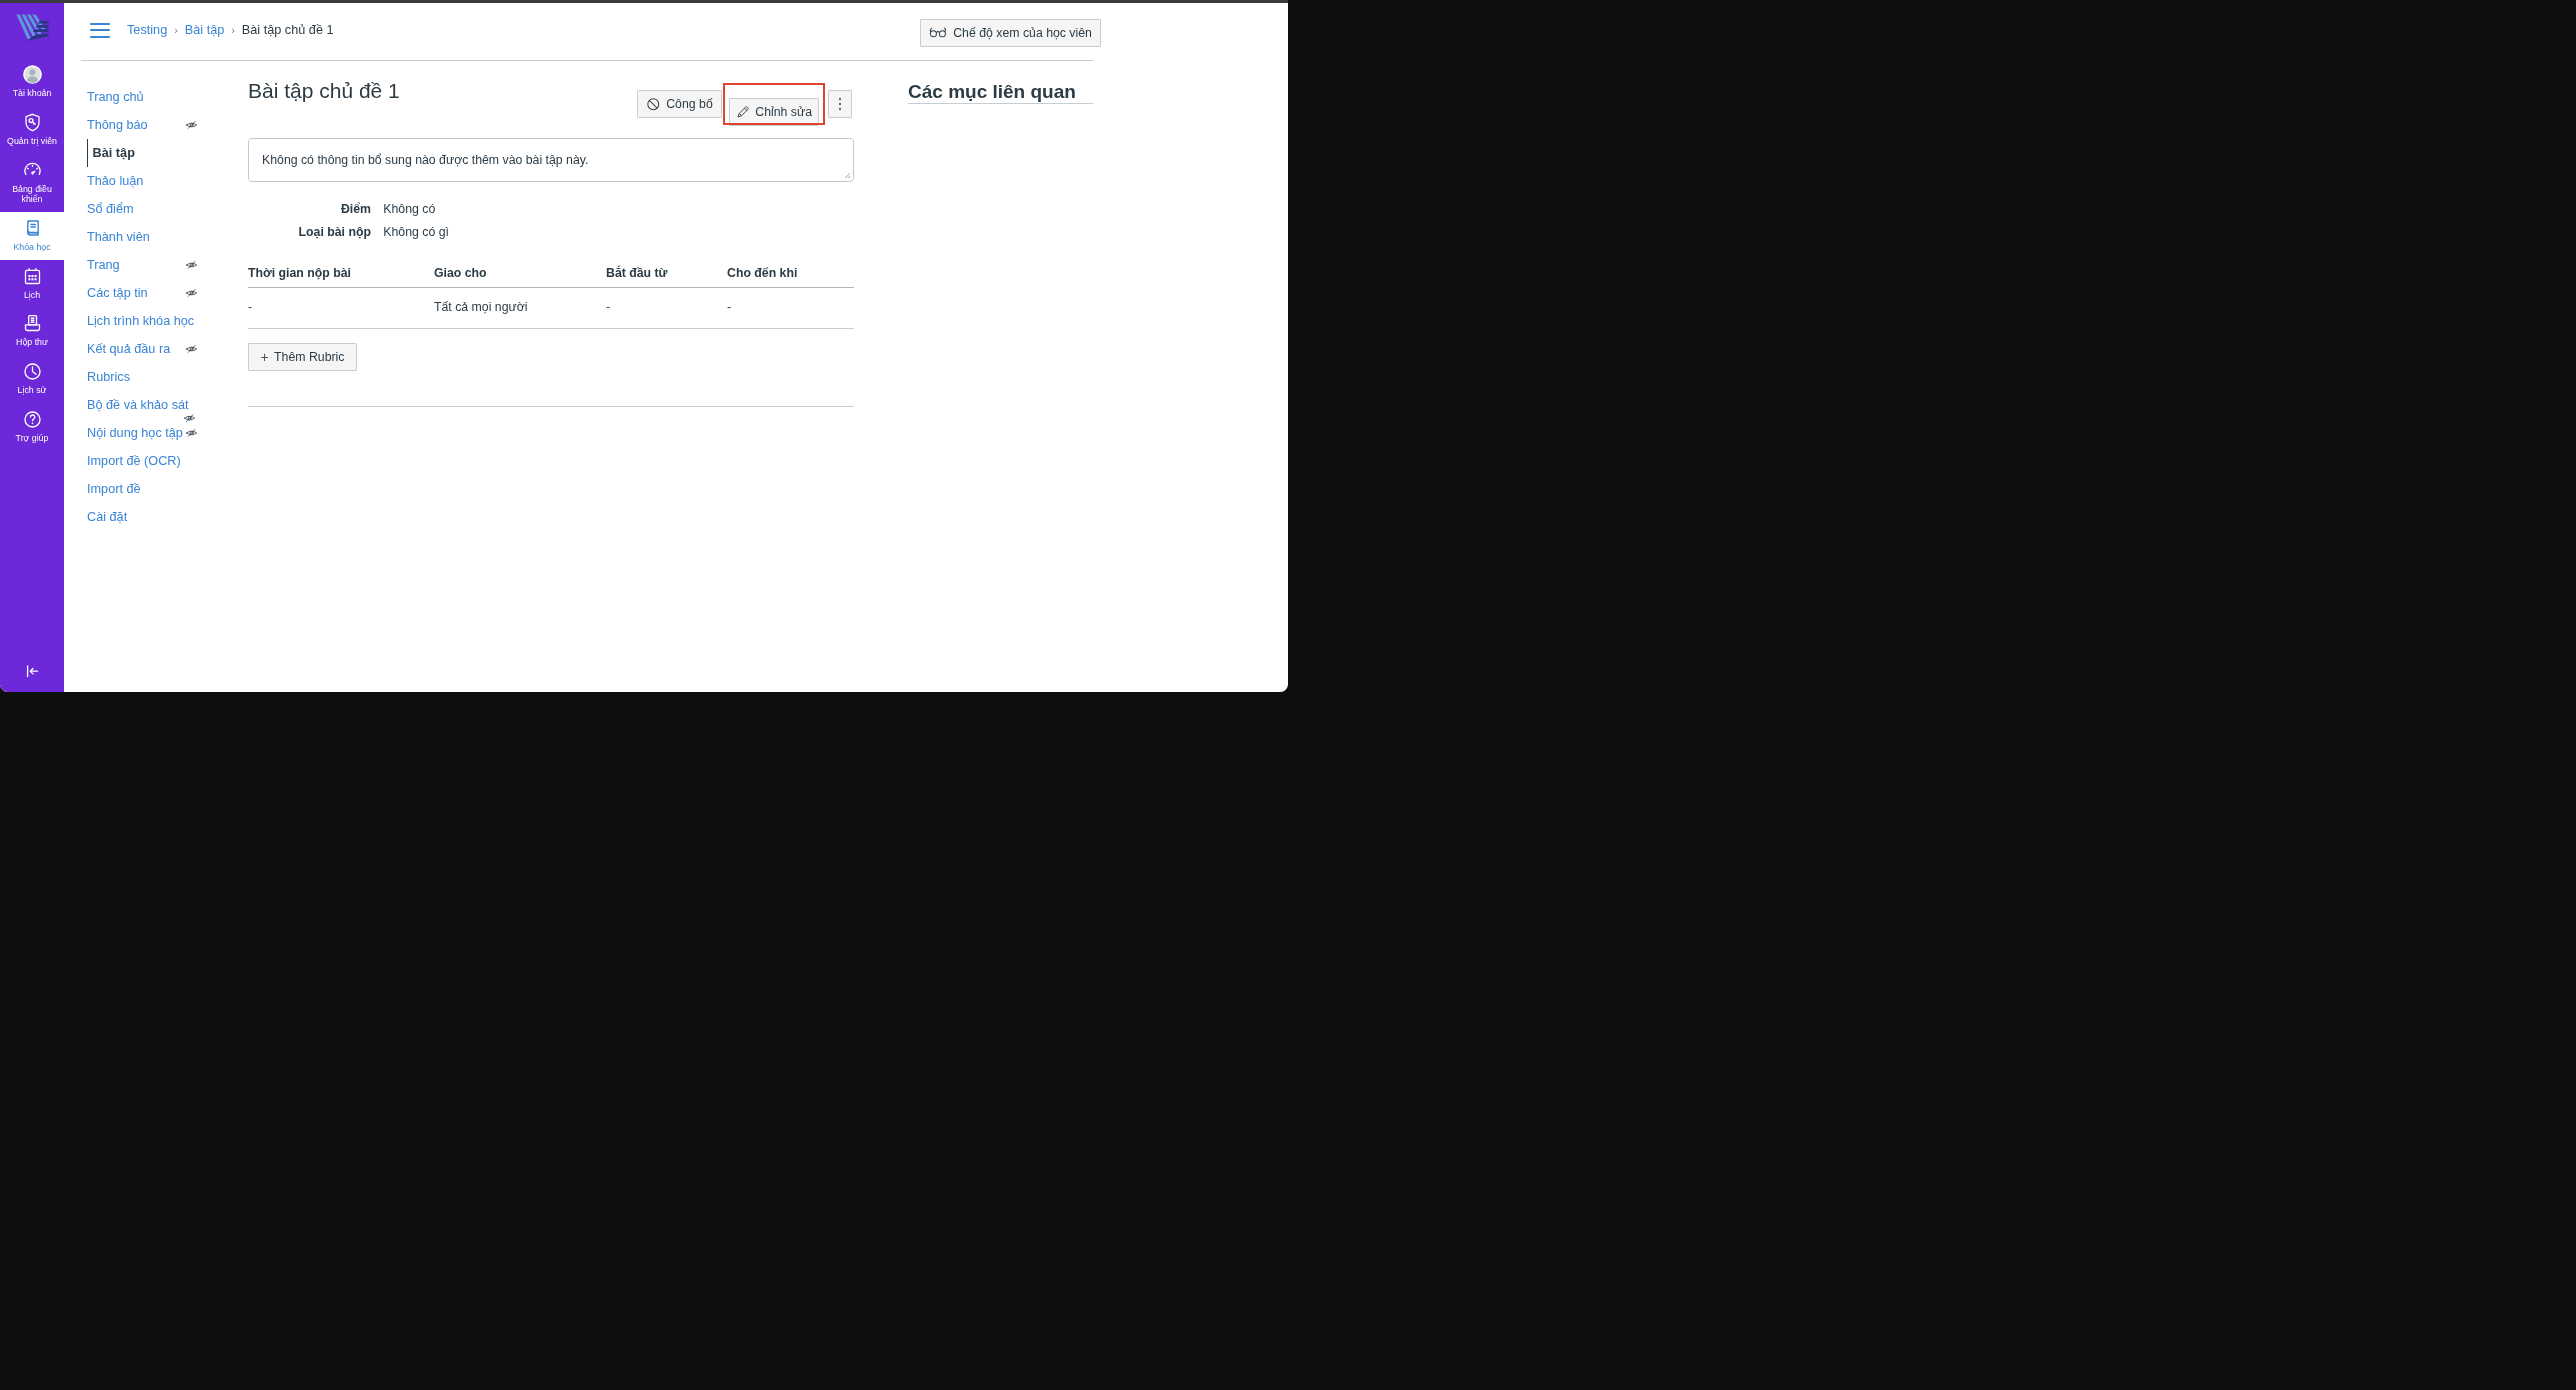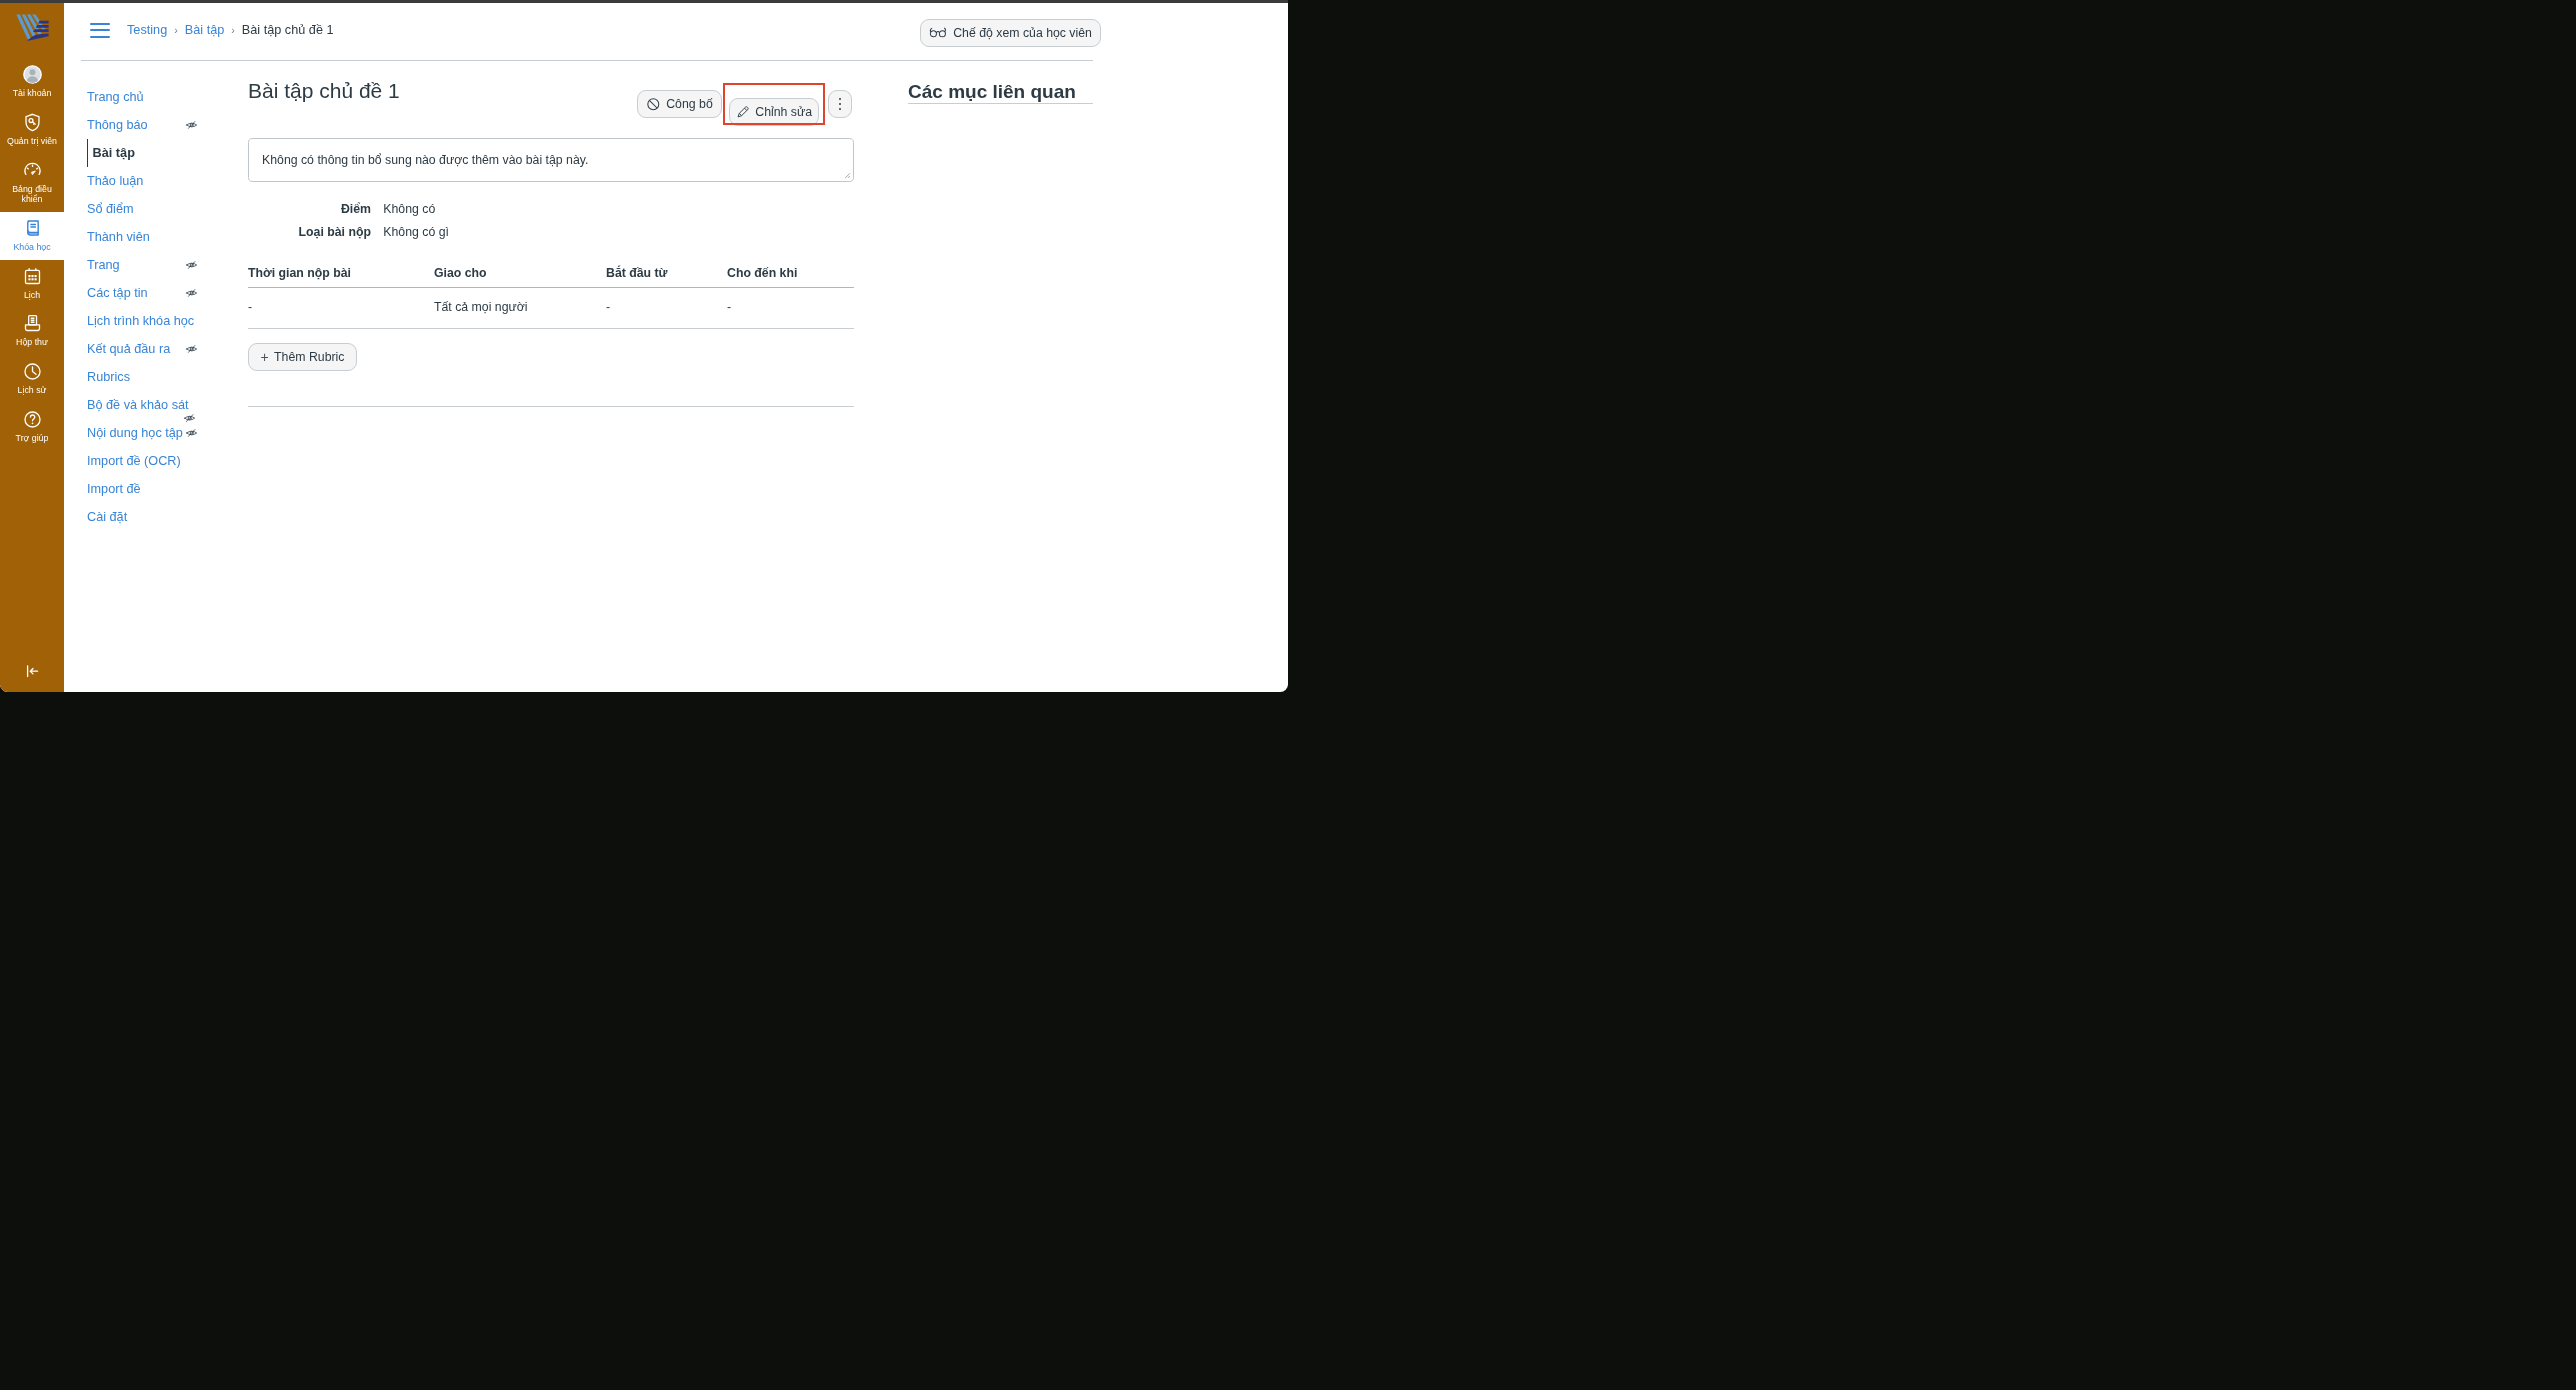--- a/index.html
+++ b/index.html
@@ -3,39 +3,39 @@
 <meta charset="utf-8">
 <style>
   *{box-sizing:border-box;margin:0;padding:0}
   html,body{width:1288px;height:695px;overflow:hidden}
   body{background:#0d0f0d;font-family:"Liberation Sans","DejaVu Sans",sans-serif;color:#2D3B45}
   .topbar{position:absolute;left:0;top:0;width:1288px;height:3.1px;background:#3B3B3B}
   .app{position:absolute;left:0;top:3.1px;width:1288px;height:689px;background:#fff;
        border-bottom-left-radius:7.7px;border-bottom-right-radius:7.7px;overflow:hidden}
 
   
-  .global-nav{position:absolute;left:0;top:0;bottom:0;width:64px;background:#a16207;
+  .global-nav{position:absolute;left:0;top:0;bottom:0;width:64px;background:#6d28d9;
               display:flex;flex-direction:column;align-items:center}
   .gn-logo{margin:7.7px auto 12.3px;width:35px;height:35px;display:block;cursor:pointer}
   .gn-item{width:64px;padding:6.1px 2.3px 7px;text-align:center;color:#fff;cursor:pointer}
   .gn-item .gn-ico{display:block;margin:0 auto 3.1px;width:21px;height:21px}
   .gn-label{font-size:8.8px;line-height:1.2;display:block}
   .gn-active{background:#fff;color:#3884D6}
   .gn-collapse{margin-top:auto;margin-bottom:9.2px;width:64px;text-align:center;cursor:pointer}
   .gn-collapse svg{width:18.4px;height:18.4px}
 
   
   .hamburger{position:absolute;left:90px;top:20px;width:20px;height:14.6px;cursor:pointer;
              display:flex;flex-direction:column;justify-content:space-between}
   .hamburger i{display:block;height:2px;background:#3884D6;border-radius:1.5px}
   .breadcrumb{position:absolute;left:127px;top:20px;font-size:12.7px;display:flex;align-items:center;white-space:nowrap}
   .bc-item{color:#3884D6;cursor:pointer}
   .bc-current{color:#2D3B45;cursor:default}
   .bc-sep{color:#73818C;margin:0 7px;font-size:10.7px}
-  .btn{background:#F5F5F5;border:0.8px solid #C7CDD1;border-radius:9px;color:#2D3B45;
+  .btn{background:#F5F5F5;border:0.8px solid #C7CDD1;border-radius:1px;color:#2D3B45;
        font-size:12.3px;display:inline-flex;align-items:center;justify-content:center;gap:5.4px;cursor:pointer;
        font-family:inherit}
   .student-view-btn{position:absolute;left:920px;top:16px;height:28px;padding:0 8.4px}
   .header-divider{position:absolute;left:81px;top:57px;width:1012px;height:0.8px;background:#C7CDD1}
 
   
   .course-nav{position:absolute;left:87px;top:80px;width:112px}
   .cn-item{position:relative;height:28px;display:flex;align-items:center;font-size:12.7px;
            color:#3884D6;cursor:pointer;white-space:nowrap}
   .cn-active{color:#2D3B45;font-weight:700;border-left:1.9px solid #2D3B45;padding-left:4.6px}

